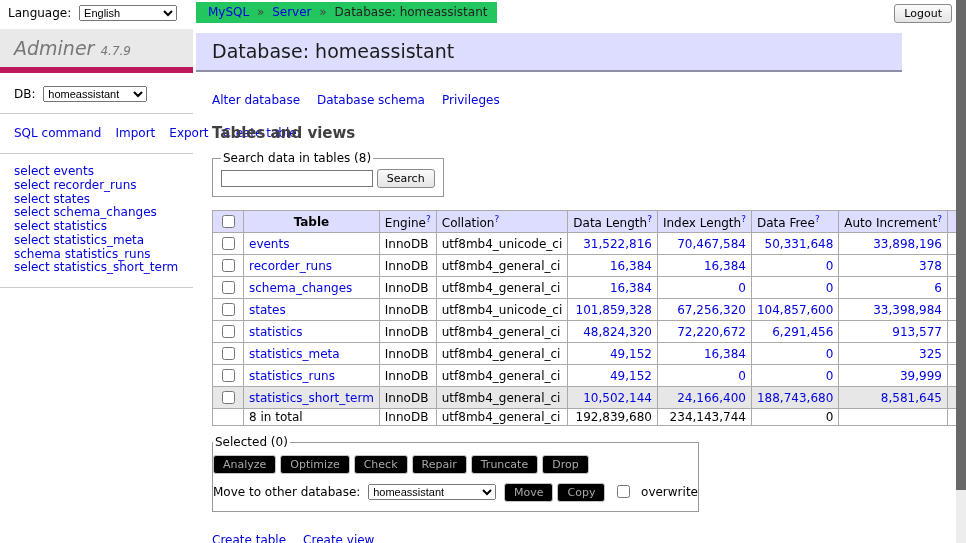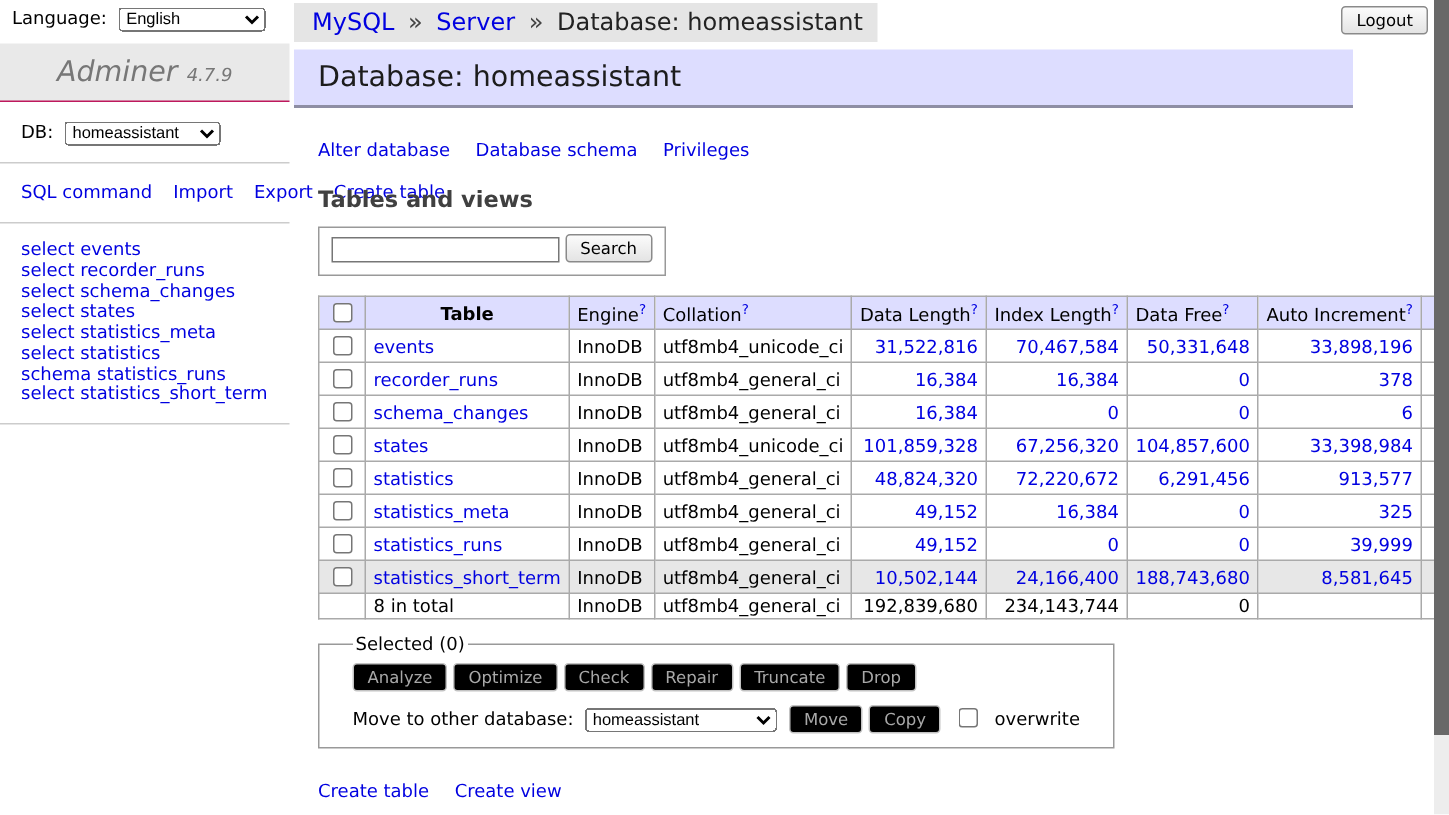--- a/index.html
+++ b/index.html
@@ -9,36 +9,36 @@
     background:#fff; color:#000;
     font-family:"DejaVu Sans","Liberation Sans",sans-serif; font-size:12px;
   }
   a { color:#0000e0; text-decoration:none; cursor:pointer; }
 
   
   #menu { position:absolute; left:0; top:0; width:193px; height:543px; background:#fff; }
   .lang-row { padding:5px 0 4px 8px; }
   .lang-row select { width:98px; font-size:11px; margin-left:4px; }
   #app-title {
-    margin:4px 0 0; padding:8px 32px; background:#e9e9e9; border-bottom:1px solid #be185d;
-    font-style:italic; font-weight:normal; color:#777; font-size:19px;text-align:center;
+    margin:4px 0 0; padding:8px 14px; background:#e9e9e9; border-bottom:6px solid #be185d;
+    font-style:italic; font-weight:normal; color:#777; font-size:19px;
   }
   #app-title .version { font-size:12px; font-style:italic; color:#777; }
   .db-row { padding:13px 14px 11px; }
   .db-row select { width:104px; font-size:11px; margin-left:4px; }
   #menu hr { border:none; border-top:1px solid #ccc; margin:0; }
   .side-links { padding:11px 14px 12px; margin:0; line-height:1.35; }
   .side-links a { margin-right:14px; white-space:nowrap; }
   #table-links { list-style:none; margin:0; padding:11px 14px 12px; }
   #table-links li { line-height:1.06; padding:0 0 1px; }
 
   
   #breadcrumb {
     position:absolute; left:196px; top:2px; display:inline-block;
-    background:#e5e5e5; padding:3px 10px 4px 12px; font-size:16px; color:#222;
+    background:#22c55e; padding:3px 10px 4px 12px; font-size:12px; color:#222;
   }
   #breadcrumb .sep { color:#444; margin:0 4px; }
   #logout-wrap { position:absolute; top:4px; right:14px; }
 
   
   #content { position:absolute; left:196px; top:26px; width:706px; }
   #page-title {
     margin:7px 0 0; padding:7px 16px 8px; background:#ddf; border-bottom:2px solid #8e8ea4;
     font-weight:normal; font-size:19px; color:#1c1c1c;
   }
@@ -70,21 +70,21 @@
   td.num { text-align:right; }
   td.name a { font-weight:normal; }
   tr.hovered td { background:#e7e7e7; }
   tr.total td { font-weight:normal; }
   tr.total td.lbl { font-weight:normal; }
   td.nb { border:none; background:#fff; }
   .w-table{width:120px}.w-engine{width:47px}.w-coll{width:110px}.w-dlen{width:74px}
   .w-ilen{width:78px}.w-dfree{width:66px}.w-ai{width:80px}.w-rows{width:57px}
 
   
-  #selected-fs { padding:6px 22px 9px; }
+  #selected-fs { padding:6px 0 9px; }
   #selected-fs .btn-row button { margin-right:4px; }
   #selected-fs .move-row { margin-top:8px; }
   #selected-fs .move-row select { width:128px; font-size:11px; margin:0 4px; }
   #selected-fs .move-row label { margin-left:4px; }
   #overwrite-cb { vertical-align:-2px; }
 
   
   #scrollbar { position:absolute; right:0; top:0; width:10px; height:543px; background:#ededed; }
   #scroll-thumb { width:10px; height:490px; background:#686868; }
 </style>
@@ -107,43 +107,44 @@
     <select>
       <option>homeassistant</option>
     </select>
   </div>
   <hr>
   <p class="side-links" id="sidebar-actions"><a href="#">SQL command</a><a href="#">Import</a><a href="#">Export</a><a href="#">Create table</a></p>
   <hr>
   <ul id="table-links">
       <li><a href="#">select events</a></li>
       <li><a href="#">select recorder_runs</a></li>
+      <li><a href="#">select states</a></li>
       <li><a href="#">select schema_changes</a></li>
-      <li><a href="#">select states</a></li>
+      <li><a href="#">select statistics</a></li>
       <li><a href="#">select statistics_meta</a></li>
-      <li><a href="#">select statistics</a></li>
       <li><a href="#">schema statistics_runs</a></li>
       <li><a href="#">select statistics_short_term</a></li>
     </ul>
   <hr>
 </div>
 
 <div id="breadcrumb"><a href="#">MySQL</a><span class="sep"> » </span><a href="#">Server</a><span class="sep"> » </span><span>Database: homeassistant</span></div>
 <div id="logout-wrap">
   <button>Logout</button>
 </div>
 
 <div id="content">
   <h2 id="page-title">Database: homeassistant</h2>
 
   <p class="links-row"><a href="#">Alter database</a><a href="#">Database schema</a><a href="#">Privileges</a></p>
 
   <h3>Tables and views</h3>
 
   <fieldset id="search-fs">
+    <legend>Search data in tables (8)</legend>
     <input id="search-input" type="text" value="" style="">
     <button>Search</button>
   </fieldset>
 
   <table id="tables-table">
     <thead>
         <tr id="tt-head">
           <th class="chk"><input type="checkbox" style=""></th>
           <th class="w-table c-table"><span>Table</span></th>
           <th class="w-engine"><span>Engine</span><sup><a href="#">?</a></sup></th>

